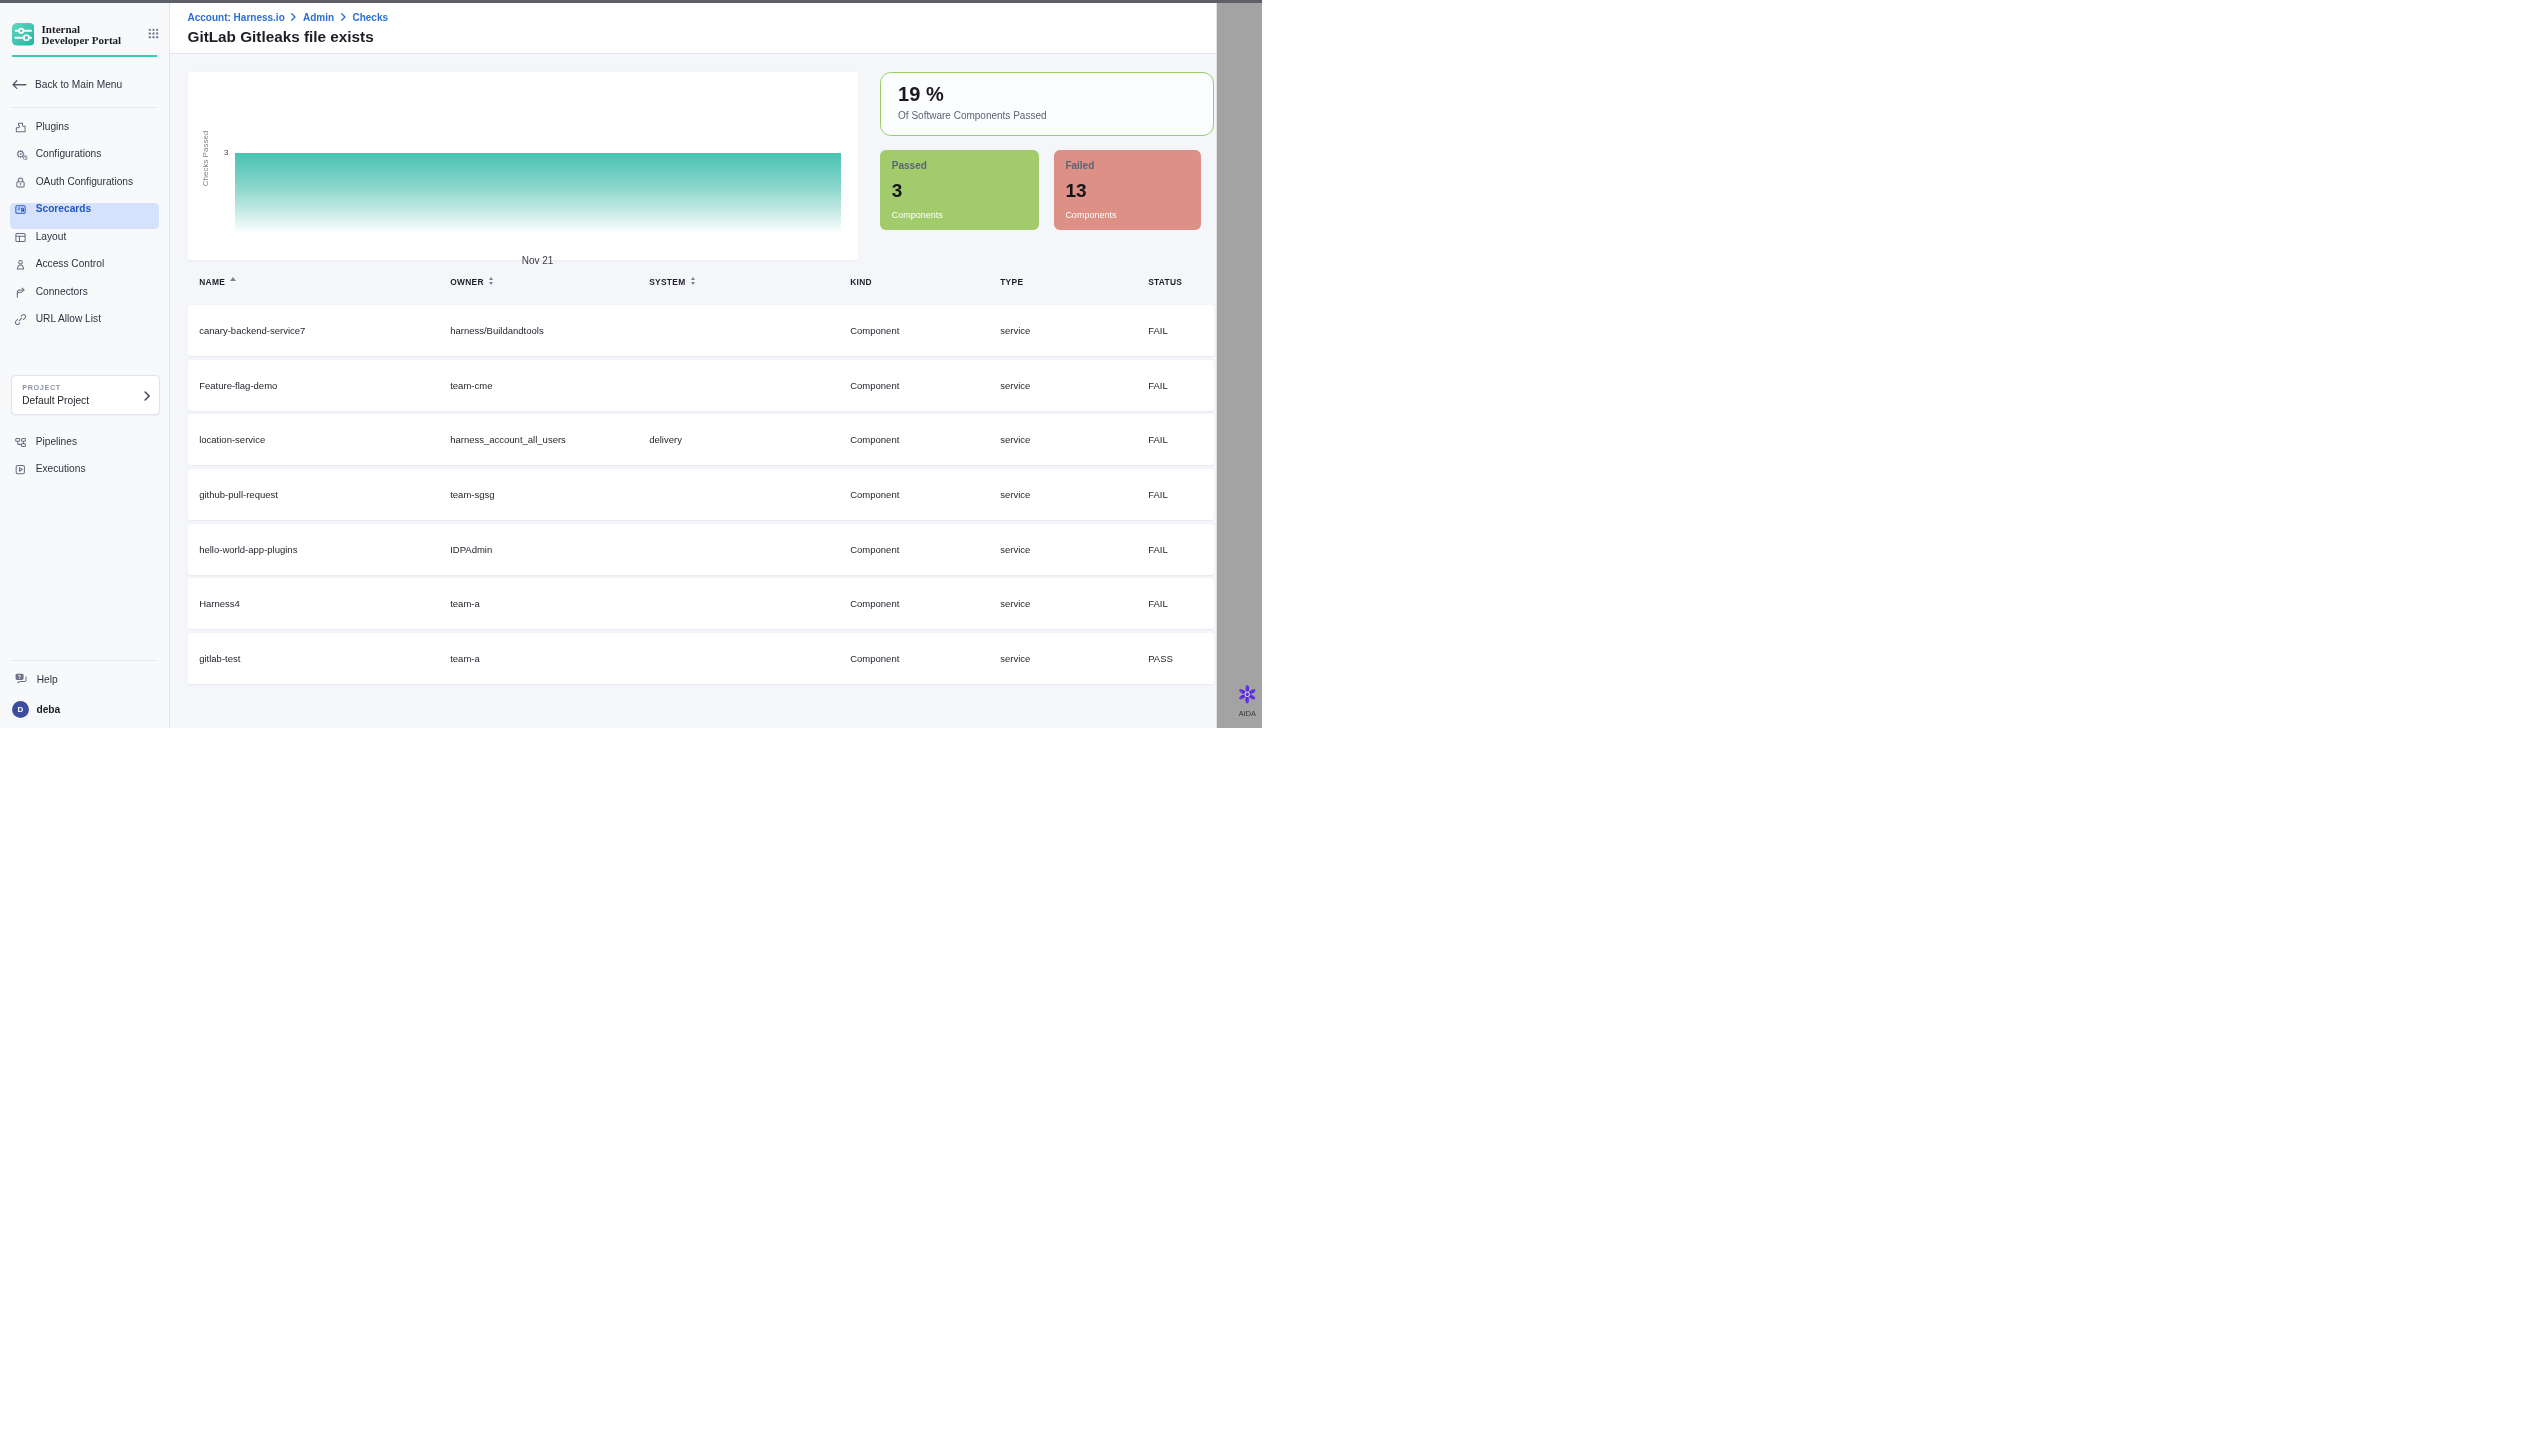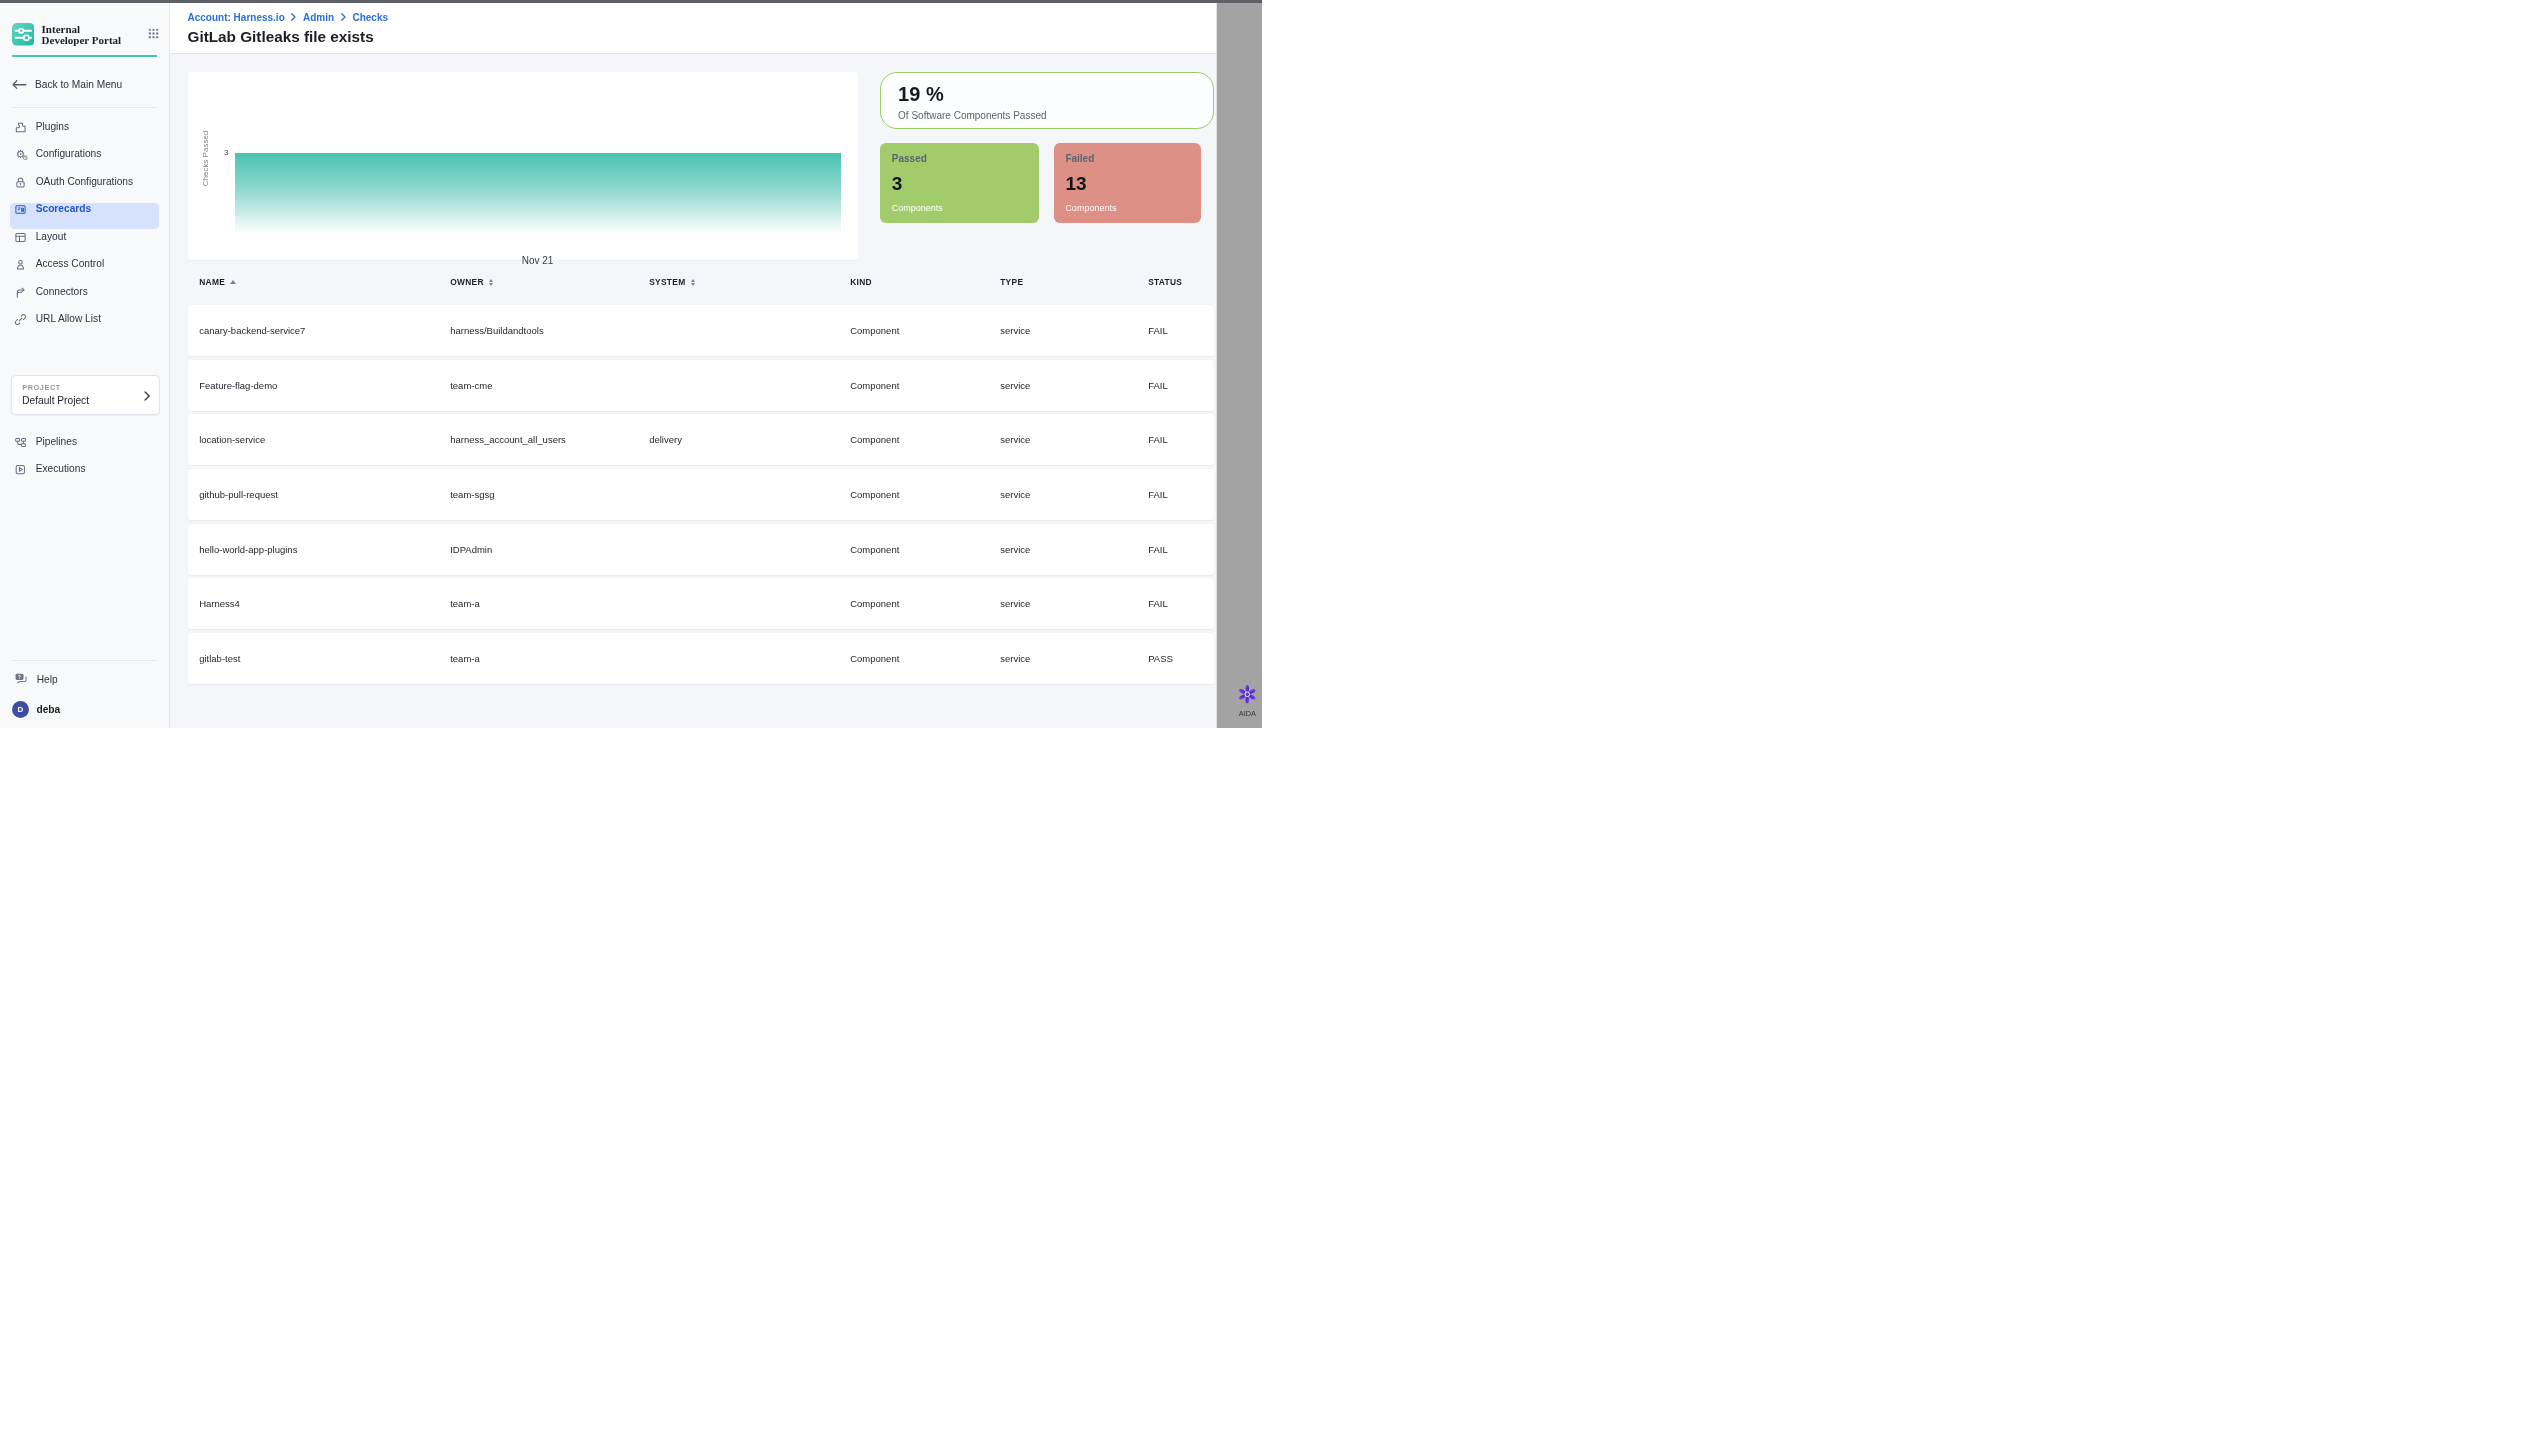--- a/index.html
+++ b/index.html
@@ -49,21 +49,21 @@
 
   .top-row { display:flex; }
   .chart-card { width:670px; height:188px; background:#fff; border-radius:2.9px; box-shadow:0 0.7px 1.5px rgba(30,40,60,.05); position:relative; }
   .y-axis-label { position:absolute; left:10.2px; top:82px; font-size:8px; color:#808289; transform:rotate(-90deg); transform-origin:center; white-space:nowrap; width:14.6px; display:flex; justify-content:center; }
   .y-tick { position:absolute; left:22px; top:76px; width:19px; text-align:right; font-size:8px; color:#3c3d42; }
   .area-fill { position:absolute; left:47px; top:81px; width:606px; height:86px;
      background:linear-gradient(180deg,#49c2b3 0%,#8ad6cb 40%,rgba(255,255,255,0) 94%); }
   .x-tick { position:absolute; left:47px; width:606px; top:183px; text-align:center; font-size:10px; color:#3c3d42; }
 
   .stats-col { margin-left:22.6px; width:334px; }
-  .pct-card { height:57px; background:#fcfdff; border:1.5px solid #9bcc65; border-radius:17px; padding:10.2px 17px; }
+  .pct-card { height:64px; background:#fcfdff; border:1.5px solid #9bcc65; border-radius:11px; padding:10.2px 17px; }
   .pct-value { font-size:20px; font-weight:700; color:#18181d; }
   .pct-caption { font-size:10px; color:#5f6370; margin-top:4.4px; }
   .pf-row { margin-top:14.6px; display:flex; gap:14.6px; }
   .pf-card { width:159px; height:80px; border-radius:5.8px; padding:9.5px 11.7px 10.2px 11.7px; display:flex; flex-direction:column; justify-content:space-between; }
   .pf-card.pass { background:#a2cb6b; }
   .pf-card.fail { background:#dd9086; width:147px; }
   .pf-label { font-size:10px; font-weight:700; color:#5b6472; }
   .pf-value { font-size:19px; font-weight:700; color:#141416; line-height:1; }
   .pf-caption { font-size:9px; color:#fff; }
 
@@ -73,21 +73,21 @@
   .search-wrap { margin-left:auto; position:relative; width:147px; height:25px; }
   .search-input { width:100%; height:100%; border:1.5px solid #2f80ed; border-radius:5.8px; background:#f4fafe;
      padding:0 5.8px 0 23.4px; font-size:10px; color:#25262e; outline:none; font-family:inherit; }
   .search-input::placeholder { color:#9aa0ab; }
   .search-icon { position:absolute; left:6.6px; top:5.8px; }
   .text-caret { position:absolute; left:22px; top:5.8px; width:0.7px; height:13px; background:#1d1e25; }
 
   .table-wrap { width:1026px; }
   .tgrid { display:grid; grid-template-columns:251px 199px 201px 150px 148px 1fr; align-items:center; }
   .thead { height:45px; padding-left:11.7px; }
-  .th { display:flex; align-items:center; gap:5.1px; font-size:8.4px; font-weight:700; letter-spacing:0.3px; color:#1c1d26; cursor:pointer; }
+  .th { display:flex; align-items:flex-start; gap:5.1px; font-size:8.4px; font-weight:700; letter-spacing:0.3px; color:#1c1d26; cursor:pointer; }
   .tri-up { width:0; height:0; border-left:3.3px solid transparent; border-right:3.3px solid transparent; border-bottom:4.4px solid #7b8094; }
   .sort-both { display:flex; flex-direction:column; gap:1.5px; }
   .sort-both .u { width:0;height:0;border-left:2.9px solid transparent;border-right:2.9px solid transparent;border-bottom:3.7px solid #7b8094; }
   .sort-both .d { width:0;height:0;border-left:2.9px solid transparent;border-right:2.9px solid transparent;border-top:3.7px solid #7b8094; }
   .trow { height:51px; margin-bottom:3.7px; background:#fff; border-radius:2.9px; box-shadow:0 0.7px 1.5px rgba(30,40,60,.06);
      padding-left:11.7px; font-size:9.5px; color:#25262e; cursor:pointer; }
 
   
   .rightbar { width:46px; background:#a3a3a3; border-left:0.7px solid #e0e2e8; position:relative; flex:none; }
   .aida { position:absolute; right:2.2px; bottom:10.2px; width:25px; text-align:center; cursor:pointer; }

